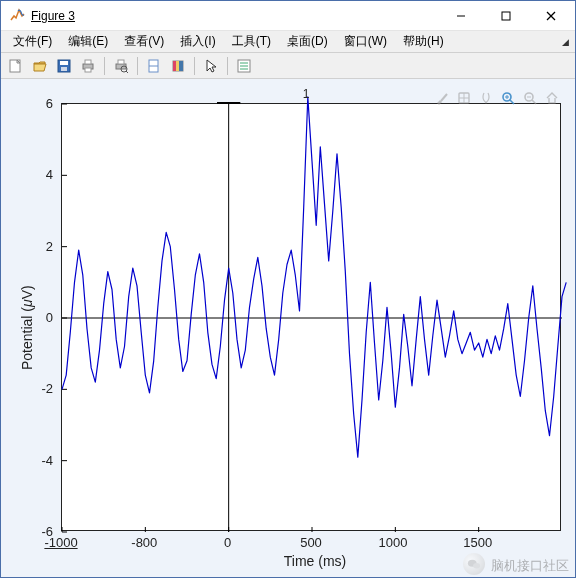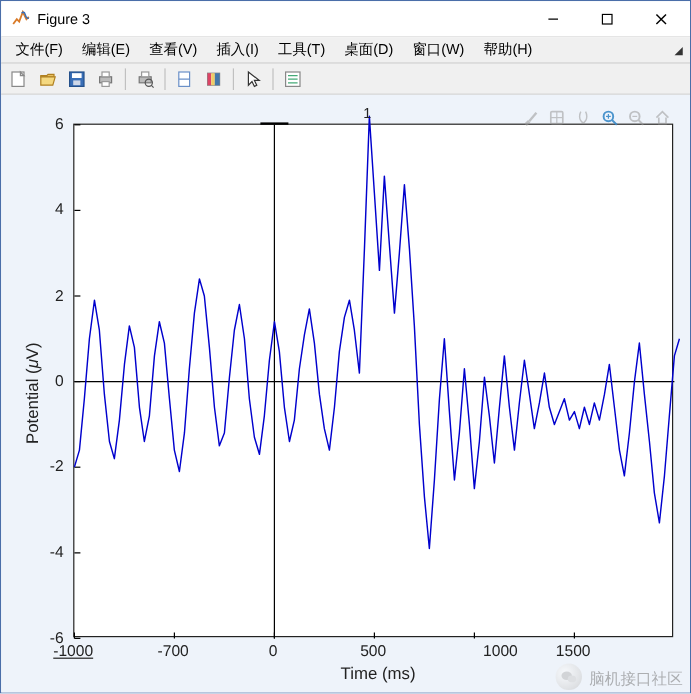--- a/index.html
+++ b/index.html
@@ -21,20 +21,21 @@
     flex-direction: column;
   }
   
   .titlebar {
     height: 30px;
     background: #fff;
     display: flex;
     align-items: center;
     padding: 0 2px 0 8px;
     border-bottom: 1px solid #e5e5e5;
+    text-decoration: underline;
   }
   .titlebar .app-icon {
     width: 16px; height: 16px;
     margin-right: 6px;
   }
   .titlebar .title {
     flex: 1;
     color: #000;
     font-size: 12px;
   }
@@ -326,24 +327,24 @@
           <line x1="0" y1="71.33333333333331" x2="5" y2="71.33333333333331" stroke="#000"></line>
           <line x1="0" y1="0" x2="5" y2="0" stroke="#000"></line>
           <path d="M0.0 285.3 L4.2 271.1 L8.3 228.3 L12.5 178.3 L16.7 146.2 L20.8 171.2 L25.0 224.7 L29.2 263.9 L33.3 278.2 L37.5 246.1 L41.7 199.7 L45.8 167.6 L50.0 185.5 L54.2 235.4 L58.3 263.9 L62.5 242.5 L66.7 192.6 L70.8 164.1 L75.0 181.9 L79.2 228.3 L83.3 271.1 L87.5 288.9 L91.7 256.8 L95.8 203.3 L100.0 156.9 L104.2 128.4 L108.3 142.7 L112.5 185.5 L116.7 235.4 L120.8 267.5 L125.0 256.8 L129.2 210.4 L133.3 171.2 L137.5 149.8 L141.7 178.3 L145.8 228.3 L150.0 260.4 L154.2 274.6 L158.3 242.5 L162.5 196.2 L166.7 164.1 L170.8 189.0 L175.0 235.4 L179.2 263.9 L183.3 246.1 L187.5 203.3 L191.7 174.8 L195.8 153.4 L200.0 181.9 L204.2 224.7 L208.3 253.2 L212.5 271.1 L216.7 235.4 L220.8 189.0 L225.0 160.5 L229.2 146.2 L233.3 171.2 L237.5 206.9 L241.7 103.4 L245.8 -7.1 L250.0 57.1 L254.2 121.3 L258.3 42.8 L262.5 99.9 L266.7 156.9 L270.8 107.0 L275.0 49.9 L279.2 103.4 L283.3 167.6 L287.5 249.7 L291.7 310.3 L295.8 353.1 L300.0 296.0 L304.2 228.3 L308.3 178.3 L312.5 239.0 L316.7 296.0 L320.8 256.8 L325.0 203.3 L329.2 249.7 L333.3 303.2 L337.5 263.9 L341.7 210.4 L345.8 242.5 L350.0 281.8 L354.2 235.4 L358.3 192.6 L362.5 235.4 L366.7 271.1 L370.8 231.8 L375.0 196.2 L379.2 224.7 L383.3 253.2 L387.5 231.8 L391.7 206.9 L395.8 235.4 L400.0 249.7 L404.2 239.0 L408.3 228.3 L412.5 246.1 L416.7 239.0 L420.8 253.2 L425.0 235.4 L429.2 249.7 L433.3 231.8 L437.5 246.1 L441.7 224.7 L445.8 199.7 L450.0 235.4 L454.2 271.1 L458.3 292.5 L462.5 256.8 L466.7 214.0 L470.8 181.9 L475.0 224.7 L479.2 263.9 L483.3 306.7 L487.5 331.7 L491.7 292.5 L495.8 242.5 L500.0 192.6 L504.2 178.3 " fill="none" stroke="#0000cd" stroke-width="1.2" stroke-linejoin="round"></path>
         </svg>
     </div>
 
     <span class="anno" id="anno1" style="left: 305px; top: 8px; transform: translateX(-50%);">1</span>
 
     <div id="ticks">
         <span class="tick-label" style="left: 60px; top: 456px; transform: translateX(-50%); text-decoration: underline;">-1000</span>
-        <span class="tick-label" style="left: 143.333px; top: 456px; transform: translateX(-50%);">-700</span>
+        <span class="tick-label" style="left: 143.333px; top: 456px; transform: translateX(-50%);">-800</span>
         <span class="tick-label" style="left: 226.667px; top: 456px; transform: translateX(-50%);">0</span>
         <span class="tick-label" style="left: 310px; top: 456px; transform: translateX(-50%); text-align: center;">500</span>
-        <span class="tick-label" style="left: 416px; top: 456px; transform: translateX(-50%);">1000</span>
+        <span class="tick-label" style="left: 392px; top: 456px; transform: translateX(-50%);">1000</span>
         <span class="tick-label" style="left: 476.667px; top: 456px; transform: translateX(-50%);">1500</span>
         <span class="tick-label" style="left: 52px; top: 452px; transform: translate(-100%, -50%);">-6</span>
         <span class="tick-label" style="left: 52px; top: 380.667px; transform: translate(-100%, -50%);">-4</span>
         <span class="tick-label" style="left: 52px; top: 309.333px; transform: translate(-100%, -50%);">-2</span>
         <span class="tick-label" style="left: 52px; top: 238px; transform: translate(-100%, -50%);">0</span>
         <span class="tick-label" style="left: 52px; top: 166.667px; transform: translate(-100%, -50%);">2</span>
         <span class="tick-label" style="left: 52px; top: 95.3333px; transform: translate(-100%, -50%);">4</span>
         <span class="tick-label" style="left: 52px; top: 24px; transform: translate(-100%, -50%);">6</span>
       </div>
     <span class="axis-label" id="xlabel" style="left: 314px; top: 474px; transform: translateX(-50%);">Time (ms)</span>

